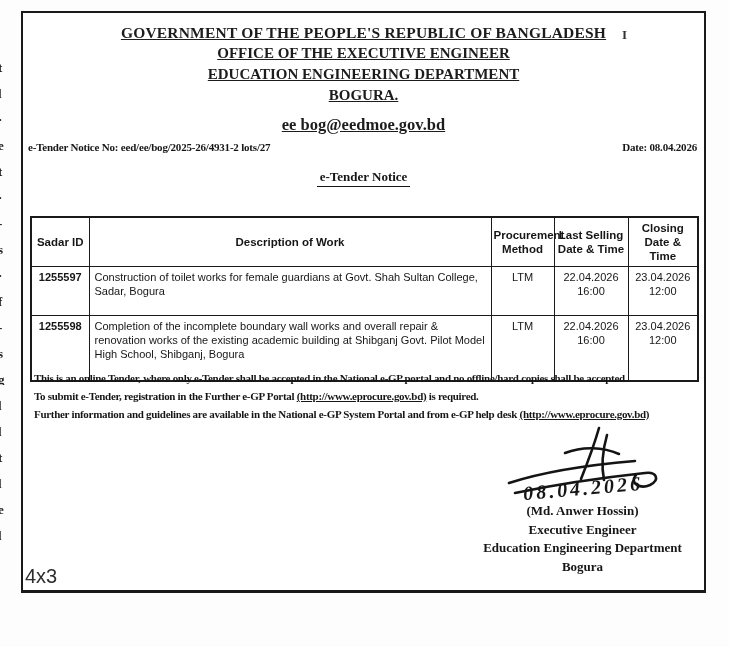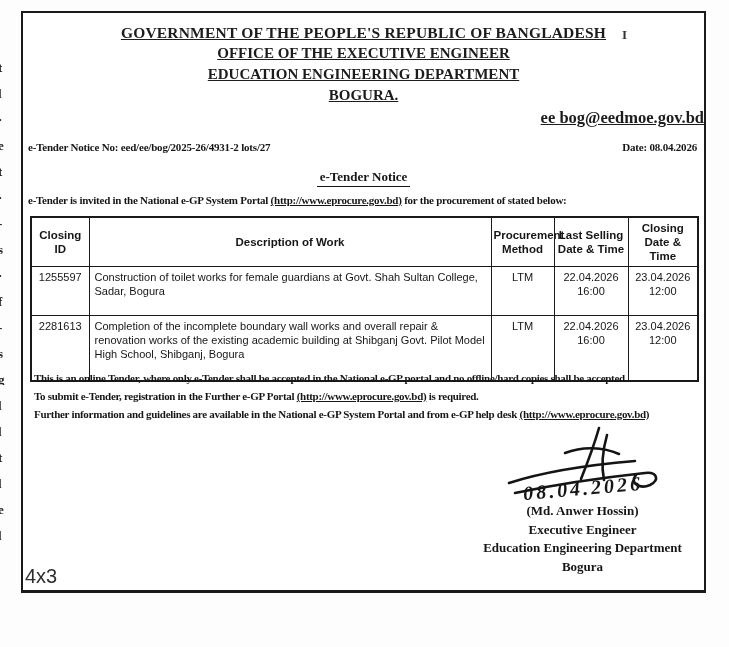--- a/index.html
+++ b/index.html
@@ -14,21 +14,21 @@
   .doc{position:absolute;left:21px;top:11px;width:681px;height:577px;background:#fff;
        border:2px solid #1a1a1a;border-bottom-width:3px;}
 
   .artifact{position:absolute;left:599px;top:14px;font-size:13px;font-weight:bold;color:#333;}
 
   .header{position:absolute;top:9px;left:0;right:0;text-align:center;font-weight:bold;color:#1c1c1c;}
   .header div{line-height:21px;text-decoration:underline;}
   .h0{font-size:15.5px;letter-spacing:0.2px;}
   .h1,.h2{font-size:15px;}
   .h3{font-size:15px;}
-  .h4{font-size:16.5px;margin-top:1px;text-align:right;}
+  .h4{font-size:16.5px;margin-top:8px;}
 
   .meta{position:absolute;top:128px;left:5px;right:7px;display:flex;justify-content:space-between;
         font-weight:bold;font-size:11px;letter-spacing:-0.2px;}
 
   .title-wrap{position:absolute;top:154px;left:0;right:0;text-align:center;}
   .doc-title{display:inline-block;font-weight:bold;font-size:13px;border-bottom:1.5px solid #141414;
              padding:0 3px 1px;text-align:center;}
 
   .intro{position:absolute;top:181px;left:5px;right:5px;font-weight:bold;font-size:11px;
          letter-spacing:-0.25px;white-space:nowrap;}
@@ -36,21 +36,21 @@
 
   table.tender{position:absolute;top:203px;left:7px;border-collapse:collapse;
                font-family:"Liberation Sans",sans-serif;table-layout:fixed;width:667px;
                border:2px solid #1a1a1a;}
   table.tender th,table.tender td{border:1.5px solid #1a1a1a;}
   table.tender th{font-size:11.5px;font-weight:bold;text-align:center;vertical-align:middle;
                   padding:3px 2px;height:38px;line-height:14px;}
   table.tender td{font-size:11px;vertical-align:top;padding:3px 5px;line-height:14px;}
   .col-id{width:58px;}  .col-desc{width:402px;}  .col-method{width:63px;}
   .col-sell{width:74px;} .col-close{width:70px;}
-  .cell-id{text-align:center;font-weight:normal;}
+  .cell-id{text-align:center;font-weight:bold;}
   .cell-method,.cell-date{text-align:center;font-weight:normal;}
   .row-1 td{height:42px;} .row-2 td{height:58px;}
 
   .notes{position:absolute;top:356px;left:11px;right:6px;font-weight:bold;font-size:11px;
          letter-spacing:-0.3px;line-height:18px;}
 
   .sig{position:absolute;top:412px;right:14px;width:215px;text-align:center;font-weight:bold;}
   .sig-scribble{display:block;margin:0 auto -26px auto;position:relative;left:8px;}
   .sig-date{display:inline-block;font-size:20px;font-style:italic;letter-spacing:3px;
             transform:rotate(-5deg);position:relative;top:-14px;white-space:nowrap;}
@@ -100,33 +100,32 @@
 
     <div class="meta">
       <span>e-Tender Notice  No: eed/ee/bog/2025-26/4931-2 lots/27</span>
       <span>Date: 08.04.2026</span>
     </div>
 
     <div class="title-wrap">
       <span class="doc-title">e-Tender Notice</span>
     </div>
 
-    <div class="intro"><span>e-Tender is invited in the National e-GP System Portal </span><span class="u-link">(http://www.eprocure.gov.bd)</span><span> for the procurement of stated below:</span></div>
 
     <table class="tender">
       <colgroup>
         <col class="col-id">
           <col class="col-desc">
           <col class="col-method">
           <col class="col-sell">
           <col class="col-close">
       </colgroup>
       <thead>
         <tr>
-          <th>Closing ID</th>
+          <th>Sadar ID</th>
           <th>Description of Work</th>
           <th>Procurement Method</th>
           <th>Last Selling Date &amp; Time</th>
           <th>Closing Date &amp; Time</th>
         </tr>
       </thead>
       <tbody>
         <tr class="row-1">
           <td class="cell-id">1255597</td>
           <td class="cell-desc">Construction of toilet works for female guardians at Govt. Shah Sultan College, Sadar, Bogura</td>
@@ -134,21 +133,21 @@
           <td class="cell-date">
             <div>22.04.2026</div>
             <div>16:00</div>
           </td>
           <td class="cell-date">
             <div>23.04.2026</div>
             <div>12:00</div>
           </td>
         </tr>
         <tr class="row-2">
-          <td class="cell-id">2281613</td>
+          <td class="cell-id">1255598</td>
           <td class="cell-desc">Completion of the incomplete boundary wall works and overall repair &amp; renovation works of the existing academic building at Shibganj Govt. Pilot Model High School, Shibganj, Bogura</td>
           <td class="cell-method">LTM</td>
           <td class="cell-date">
             <div>22.04.2026</div>
             <div>16:00</div>
           </td>
           <td class="cell-date">
             <div>23.04.2026</div>
             <div>12:00</div>
           </td>

